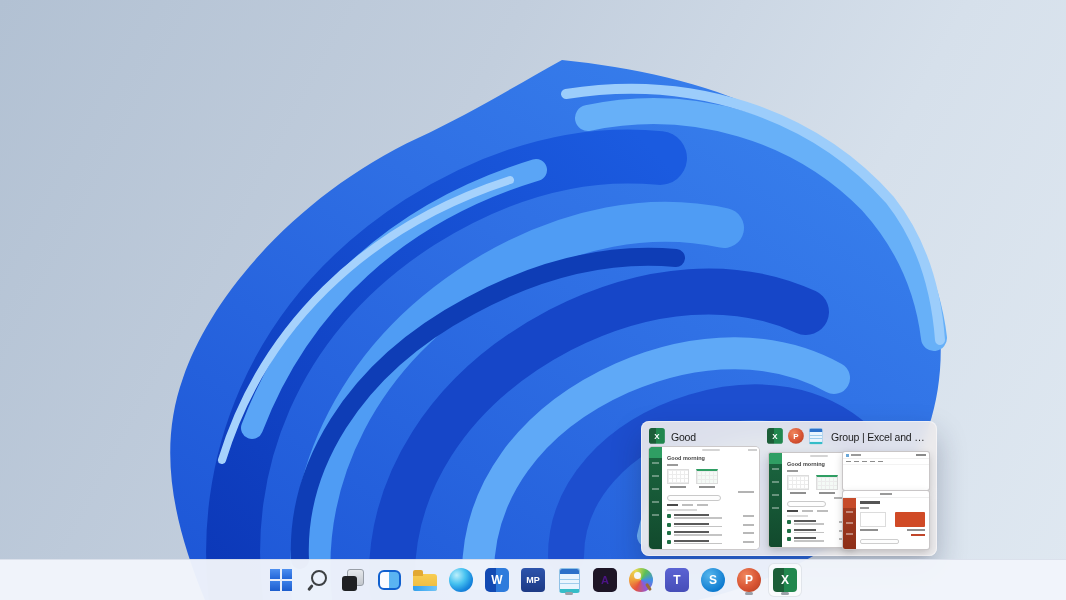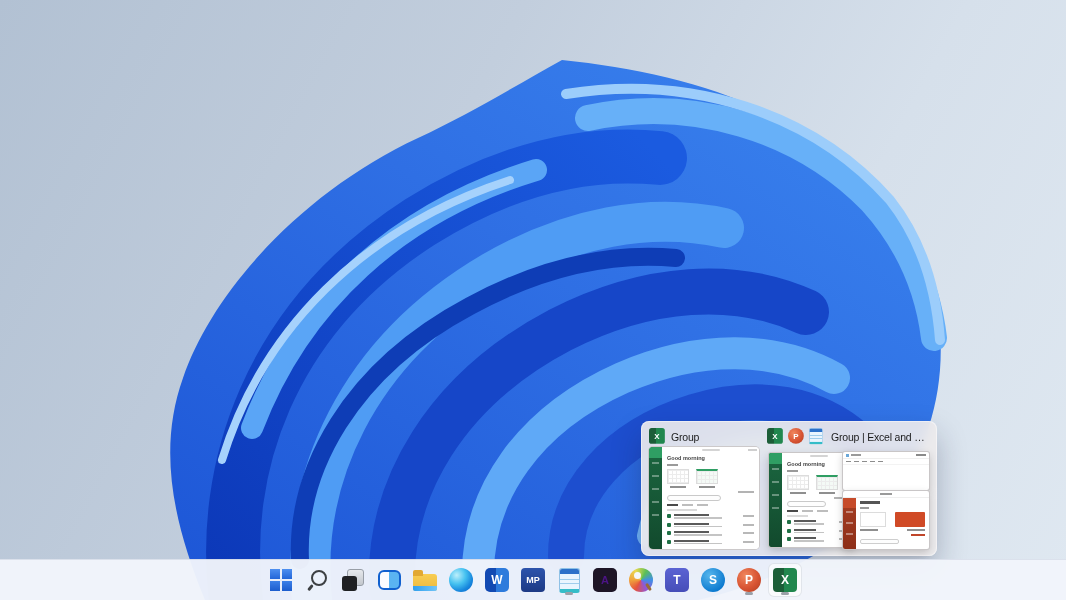--- a/index.html
+++ b/index.html
@@ -207,21 +207,21 @@
 
   <div class="flyout">
 
     <div class="preview-group pg-left">
       <div class="preview-header">
         <span class="hdr-icons">
             <span class="mini-wrap">
               <span class="ticon mini icon-excel">X</span>
             </span>
           </span>
-        <span class="preview-title">Group</span>
+        <span class="preview-title">Good</span>
       </div>
       <div class="thumb card">
         <div class="xs">
           <div class="x-sb">
             <div class="x-sb-top"></div>
               <div class="x-sb-items"></div>
           </div>
           <div class="x-titlebar">
             <span class="x-search"></span>
               <span class="x-ctrl"></span>

